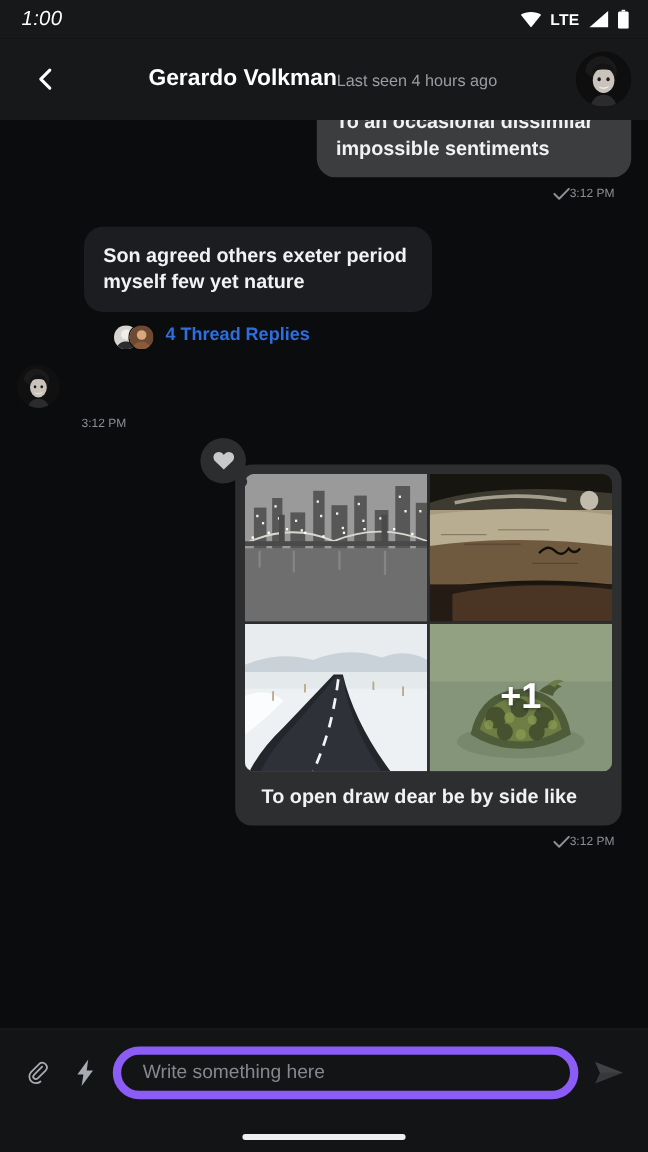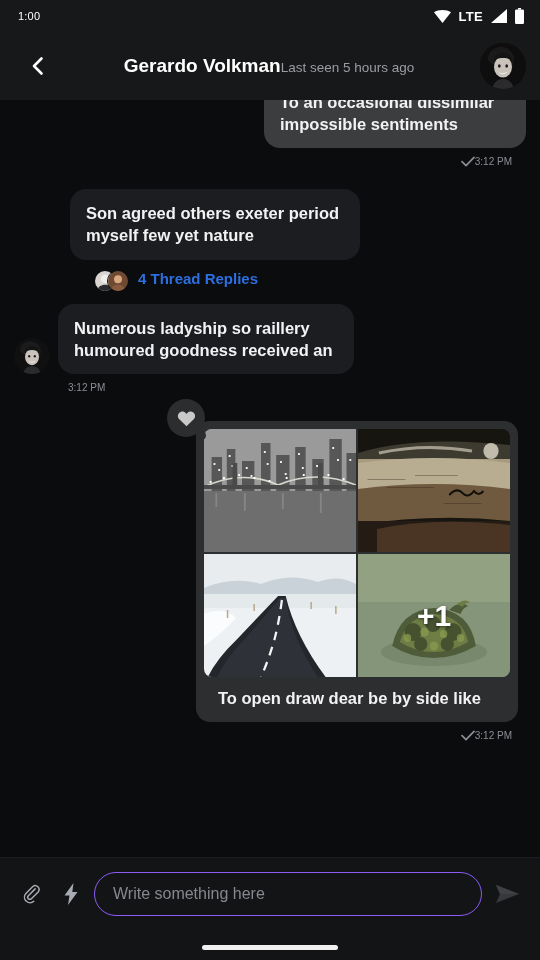--- a/index.html
+++ b/index.html
@@ -11,21 +11,21 @@
     position:relative;
   }
 
   
   .statusbar {
     height:32px; background:#17181a;
     display:flex; align-items:center; justify-content:space-between;
     padding:0 16px 0 18px;
     color:#ffffff;
   }
-  .status-time { font-size:11px; letter-spacing:0.2px; }
+  .status-time { font-size:17px; letter-spacing:0.2px;font-style:italic; }
   .status-icons { display:flex; align-items:center; gap:8px; }
   .lte-text { font-size:13px; font-weight:700; letter-spacing:0.3px; }
   .wifi-ico { width:17px; height:13px; }
   .sig-ico  { width:16px; height:14px; }
   .batt-ico { width:9px; height:16px; }
 
   
   .header {
     height:68px; background:#17181a;
     display:flex; align-items:center; padding:0 14px 0 18px;
@@ -132,21 +132,21 @@
   .composer {
     position:absolute; left:0; right:0; bottom:0; height:103px;
     background:#131416;
     border-top:1px solid #1e1f22;
   }
   .composer-inner {
     height:72px; display:flex; align-items:center; gap:6px; padding:0 12px 0 14px;
   }
   .ic-btn { width:34px; height:34px; display:flex; align-items:center; justify-content:center; flex:0 0 auto; }
   .input-pill {
-    flex:1 1 auto; height:44px; border:1px solid #8b5cf6; border-radius:22px;
+    flex:1 1 auto; height:44px; border:7px solid #8b5cf6; border-radius:22px;
     display:flex; align-items:center; padding:0 18px;
     color:#85888e; font-size:16px; background:transparent;
   }
   .send-btn { width:40px; height:40px; display:flex; align-items:center; justify-content:center; flex:0 0 auto; }
   .home-indicator {
     position:absolute; bottom:10px; left:50%; transform:translateX(-50%);
     width:136px; height:5px; border-radius:3px; background:#f0f0f0;
   }
 </style>
 </head>
@@ -170,21 +170,21 @@
 </div>
 
 <div class="header">
   <div class="back-btn">
     <svg width="22" height="22" viewBox="0 0 22 22">
       <path d="M14.5 3.5 7 11l7.5 7.5" fill="none" stroke="#fff" stroke-width="2.6" stroke-linecap="round" stroke-linejoin="round"></path>
     </svg>
   </div>
   <div class="header-center">
     <div class="header-title">Gerardo Volkman</div>
-    <div class="header-sub">Last seen 5 hours ago</div>
+    <div class="header-sub">Last seen 4 hours ago</div>
   </div>
   <div class="header-avatar">
     <svg viewBox="0 0 46 46">
       <rect width="46" height="46" fill="#0e0e0f"></rect>
       <path d="M8 14c2-7 9-11 15-10s11 6 11 12c0 3-1 5-2 6l2 3-4-1-1 3-3-2-2 3-3-3-3 2-1-3-4 1 2-3c-5-2-8-5-7-8z" fill="#1a1a1b"></path>
       <ellipse cx="23" cy="24" rx="9" ry="10.5" fill="#c9c3bb"></ellipse>
       <path d="M13 19c1-6 5-9 10-9s9 3 10 9c-2-3-5-4-10-4s-8 1-10 4z" fill="#141415"></path>
       <ellipse cx="19.3" cy="23" rx="1.4" ry="1.7" fill="#1c1c1d"></ellipse>
       <ellipse cx="26.7" cy="23" rx="1.4" ry="1.7" fill="#1c1c1d"></ellipse>
       <path d="M18.5 28.5c1.4 2.2 6.6 2.2 9 0-1 3.2-8 3.2-9 0z" fill="#fbfbfb"></path>
@@ -235,21 +235,20 @@
         <rect width="36" height="36" fill="#101011"></rect>
         <path d="M6 11c1.6-5.5 7-8.6 11.8-7.8S27 8 27 12.7c0 2.3-.8 3.9-1.6 4.7l1.6 2.3-3.1-.8-.8 2.3-2.3-1.6-1.6 2.3-2.4-2.3-2.3 1.6-.8-2.3-3.1.8L12 17C8.1 15.4 5.3 13.3 6 11z" fill="#1b1b1c"></path>
         <ellipse cx="18" cy="19" rx="7" ry="8.2" fill="#c9c3bb"></ellipse>
         <path d="M10.5 15c.8-4.7 3.9-7 7.5-7s6.7 2.3 7.5 7c-1.6-2.3-3.9-3.1-7.5-3.1s-5.9.8-7.5 3.1z" fill="#141415"></path>
         <ellipse cx="15.2" cy="18.3" rx="1.1" ry="1.3" fill="#1c1c1d"></ellipse>
         <ellipse cx="20.8" cy="18.3" rx="1.1" ry="1.3" fill="#1c1c1d"></ellipse>
         <path d="M14.5 22.5c1.1 1.7 5.1 1.7 7 0-.8 2.5-6.2 2.5-7 0z" fill="#fbfbfb"></path>
         <path d="M9 36c1.2-5.4 4.7-7.8 9-7.8s7.8 2.4 9 7.8z" fill="#2b2b2d"></path>
       </svg>
     </div>
-    <div class="bubble in" style="max-width:296px">Numerous ladyship so raillery humoured goodness received an</div>
   </div>
   <div class="meta in">
     <span>3:12 PM</span>
   </div>
 
   <div class="img-msg-wrap" style="margin-top:28px">
     <div class="reaction">
       <svg class="heart" viewBox="0 0 19 17">
         <path d="M9.5 16.2 2.3 9.3C.2 7.3.5 3.9 3 2.3c2-1.3 4.5-.8 5.9 1l.6.8.6-.8c1.4-1.8 3.9-2.3 5.9-1 2.5 1.6 2.8 5 .7 7z" fill="#c9c9c9"></path>
       </svg>

